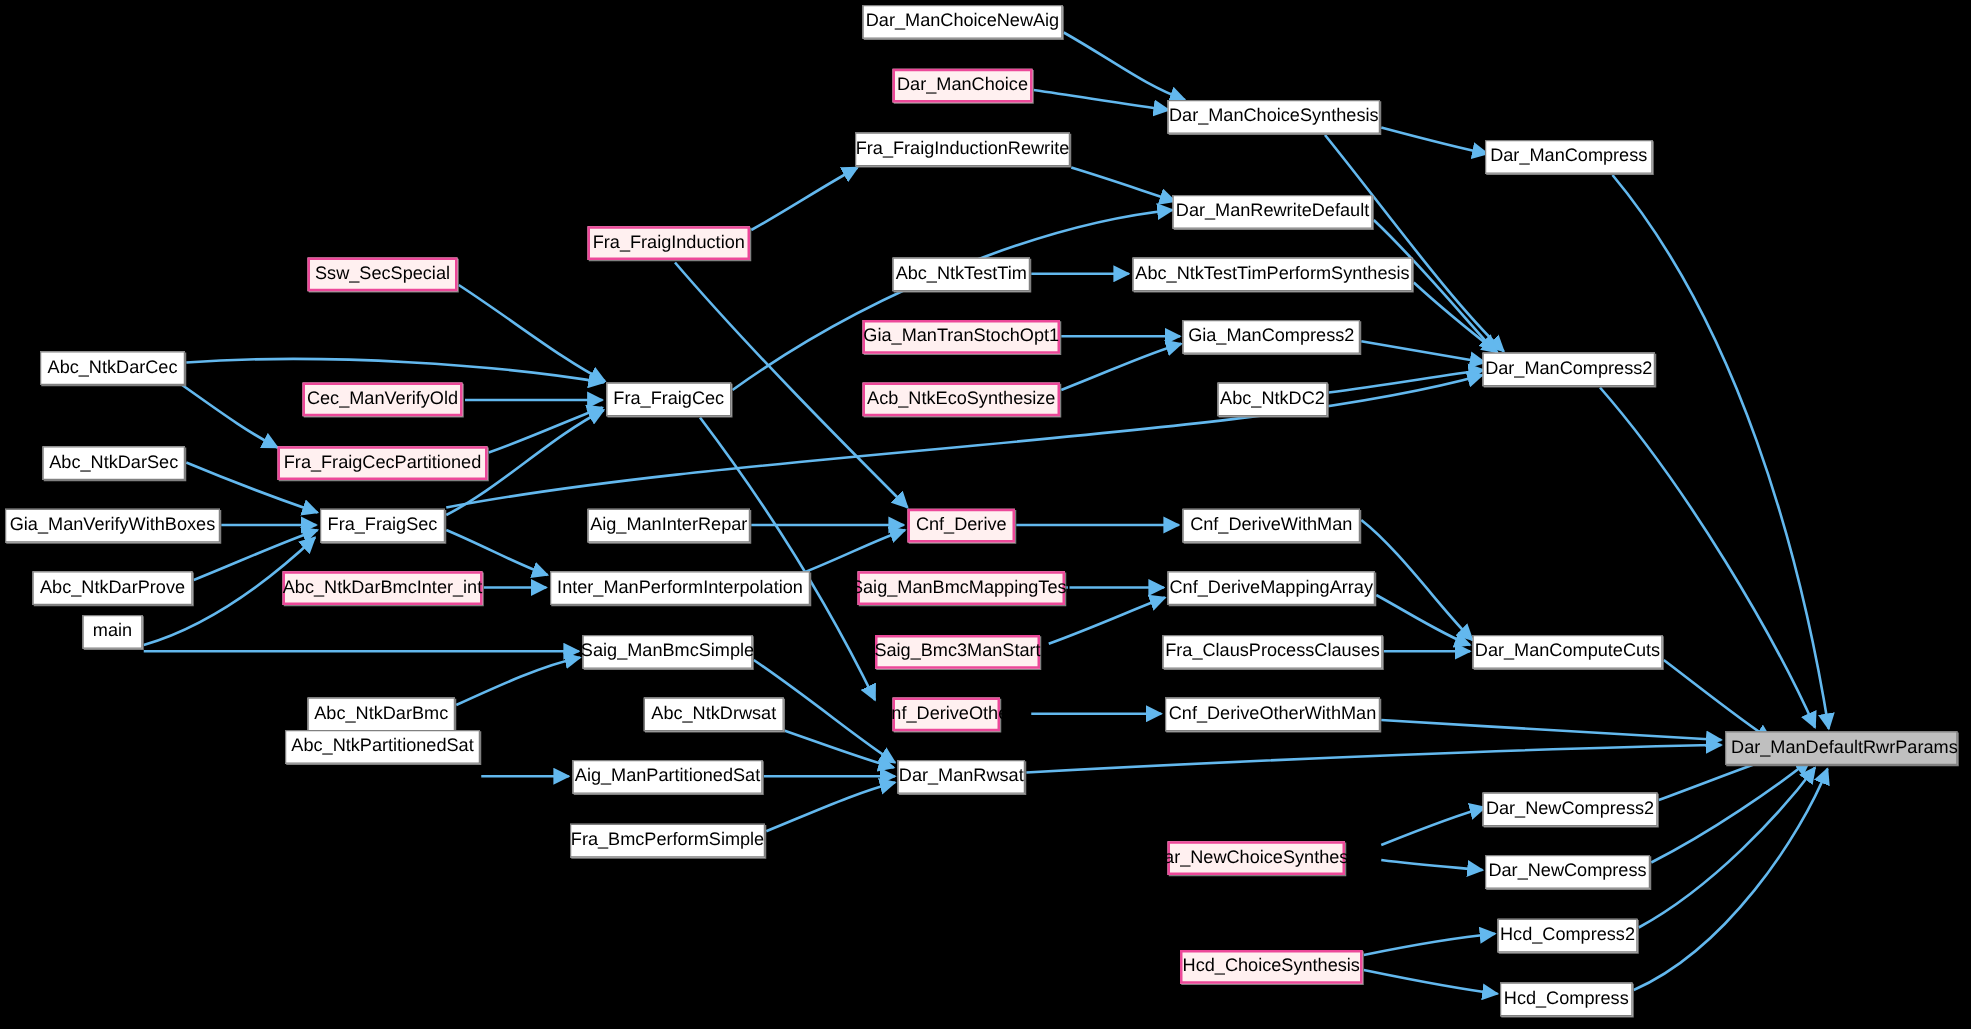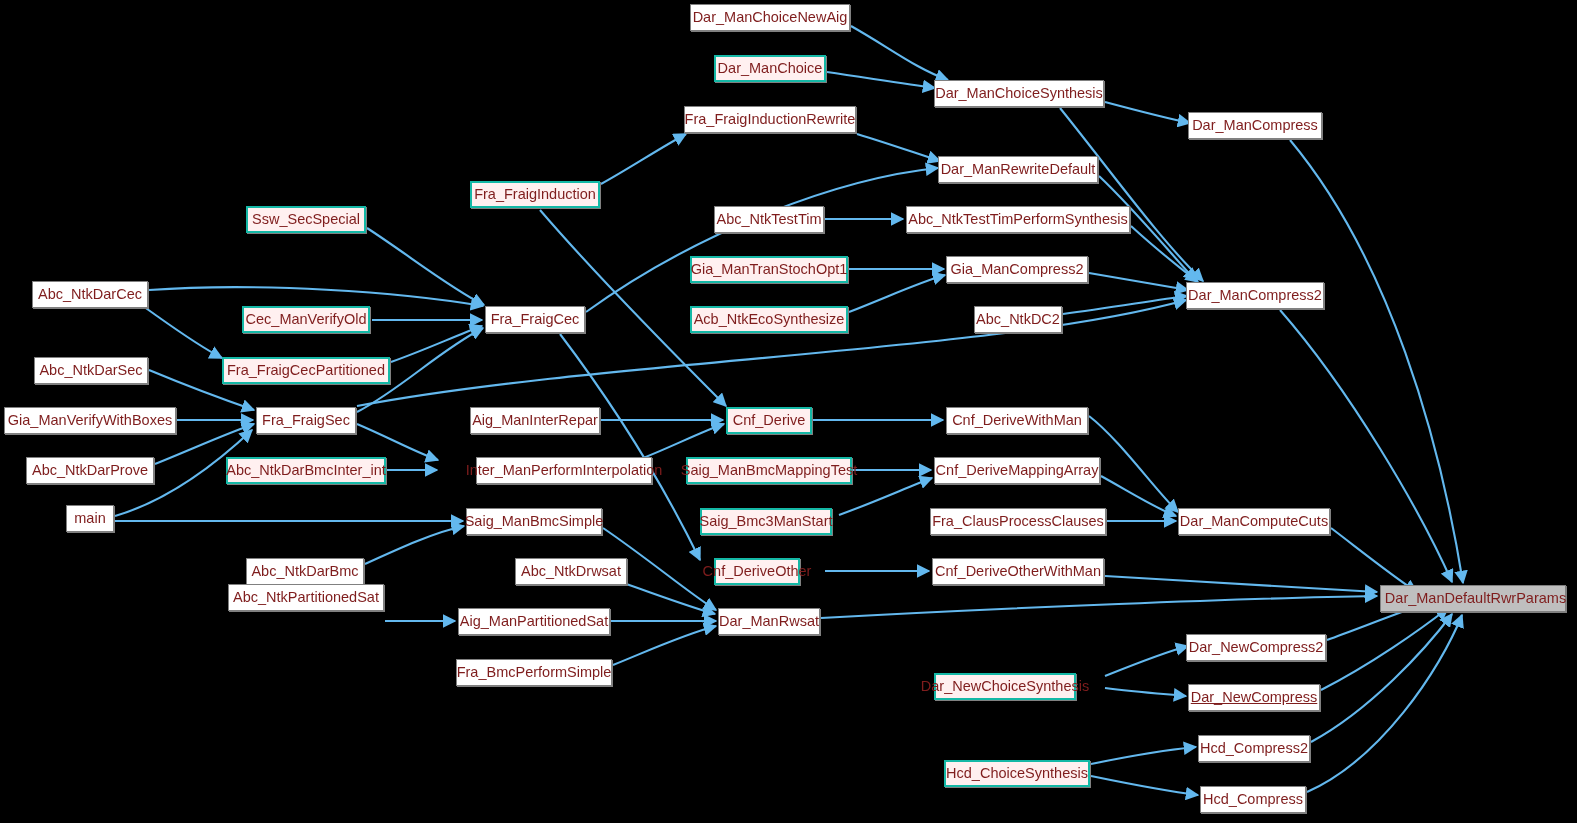--- a/index.html
+++ b/index.html
@@ -11,31 +11,31 @@
     font-family:"Liberation Sans", sans-serif;
   }
   #edges{position:absolute;left:0;top:0;width:1577px;height:823px;}
   .node{
     position:absolute;
     box-sizing:border-box;
     display:flex;align-items:center;justify-content:center;
     white-space:nowrap;
     font-size:14.5px;
     line-height:1;
-    color:#7f1d1d;
+    color:#000000;
     background:#ffffff;
     border:1px solid #808080;
     box-shadow:1px 1px 0 0 #808080;
     padding:0 7px;
     height:27px;
     z-index:5;
   }
   .node.red{
     background:#fff0f0;
-    border:2px solid #14b8a6;
+    border:2px solid #ec4899;
   }
   .node.target{
     background:#bfbfbf;
     border:1px solid #808080;
   }
 </style>
 </head>
 <body>
 
 <div id="graph">
@@ -127,37 +127,37 @@
       <div class="node" style="left: 974px; top: 306px; width: 88px;">Abc_NtkDC2</div>
       <div class="node" style="left: 34px; top: 357px; width: 114px;">Abc_NtkDarSec</div>
       <div class="node red" style="left: 222px; top: 357px; width: 168px;">Fra_FraigCecPartitioned</div>
       <div class="node" style="left: 4px; top: 407px; width: 172px; text-align: right;">Gia_ManVerifyWithBoxes</div>
       <div class="node" style="left: 256px; top: 407px; width: 100px;">Fra_FraigSec</div>
       <div class="node" style="left: 470px; top: 407px; width: 130px;">Aig_ManInterRepar</div>
       <div class="node red" style="left: 726px; top: 407px; width: 86px;">Cnf_Derive</div>
       <div class="node" style="left: 946px; top: 407px; width: 142px;">Cnf_DeriveWithMan</div>
       <div class="node" style="left: 26px; top: 457px; width: 128px;">Abc_NtkDarProve</div>
       <div class="node red" style="left: 226px; top: 457px; width: 160px;">Abc_NtkDarBmcInter_int</div>
-      <div class="node" style="left: 440px; top: 457px; width: 176px; margin-left: 36px;">Inter_ManPerformInterpolation</div>
+      <div class="node" style="left: 440px; top: 457px; width: 208px;">Inter_ManPerformInterpolation</div>
       <div class="node red" style="left: 686px; top: 457px; width: 166px;">Saig_ManBmcMappingTest</div>
       <div class="node" style="left: 934px; top: 457px; width: 166px;">Cnf_DeriveMappingArray</div>
-      <div class="node" style="left: 66px; top: 505px; width: 48px;">main</div>
+      <div class="node" style="left: 66px; top: 492px; width: 48px;">main</div>
       <div class="node" style="left: 466px; top: 508px; width: 136px;">Saig_ManBmcSimple</div>
       <div class="node red" style="left: 700px; top: 508px; width: 132px;">Saig_Bmc3ManStart</div>
       <div class="node" style="left: 930px; top: 508px; width: 176px;">Fra_ClausProcessClauses</div>
       <div class="node" style="left: 1178px; top: 508px; width: 152px;">Dar_ManComputeCuts</div>
       <div class="node" style="left: 246px; top: 558px; width: 118px;">Abc_NtkDarBmc</div>
       <div class="node" style="left: 478px; top: 558px; width: 112px; margin-left: 37px;">Abc_NtkDrwsat</div>
       <div class="node red" style="left: 714px; top: 558px; width: 86px;">Cnf_DeriveOther</div>
       <div class="node" style="left: 932px; top: 558px; width: 172px;">Cnf_DeriveOtherWithMan</div>
       <div class="node target" style="left: 1380px; top: 585px; width: 186px; padding-left: 12px;">Dar_ManDefaultRwrParams</div>
       <div class="node" style="left: 228px; top: 584px; width: 156px;">Abc_NtkPartitionedSat</div>
       <div class="node" style="left: 458px; top: 608px; width: 152px;">Aig_ManPartitionedSat</div>
       <div class="node" style="left: 718px; top: 608px; width: 102px;">Dar_ManRwsat</div>
       <div class="node" style="left: 1186px; top: 634px; width: 140px;">Dar_NewCompress2</div>
       <div class="node" style="left: 456px; top: 659px; width: 156px;">Fra_BmcPerformSimple</div>
       <div class="node red" style="left: 934px; top: 673px; width: 142px;">Dar_NewChoiceSynthesis</div>
-      <div class="node" style="left: 1188px; top: 684px; width: 132px; text-decoration: underline;">Dar_NewCompress</div>
+      <div class="node" style="left: 1188px; top: 684px; width: 132px;">Dar_NewCompress</div>
       <div class="node" style="left: 1198px; top: 735px; width: 112px;">Hcd_Compress2</div>
       <div class="node red" style="left: 944px; top: 760px; width: 146px;">Hcd_ChoiceSynthesis</div>
       <div class="node" style="left: 1200px; top: 786px; width: 106px;">Hcd_Compress</div>
     </div>
 </div>
 
 </body></html>

